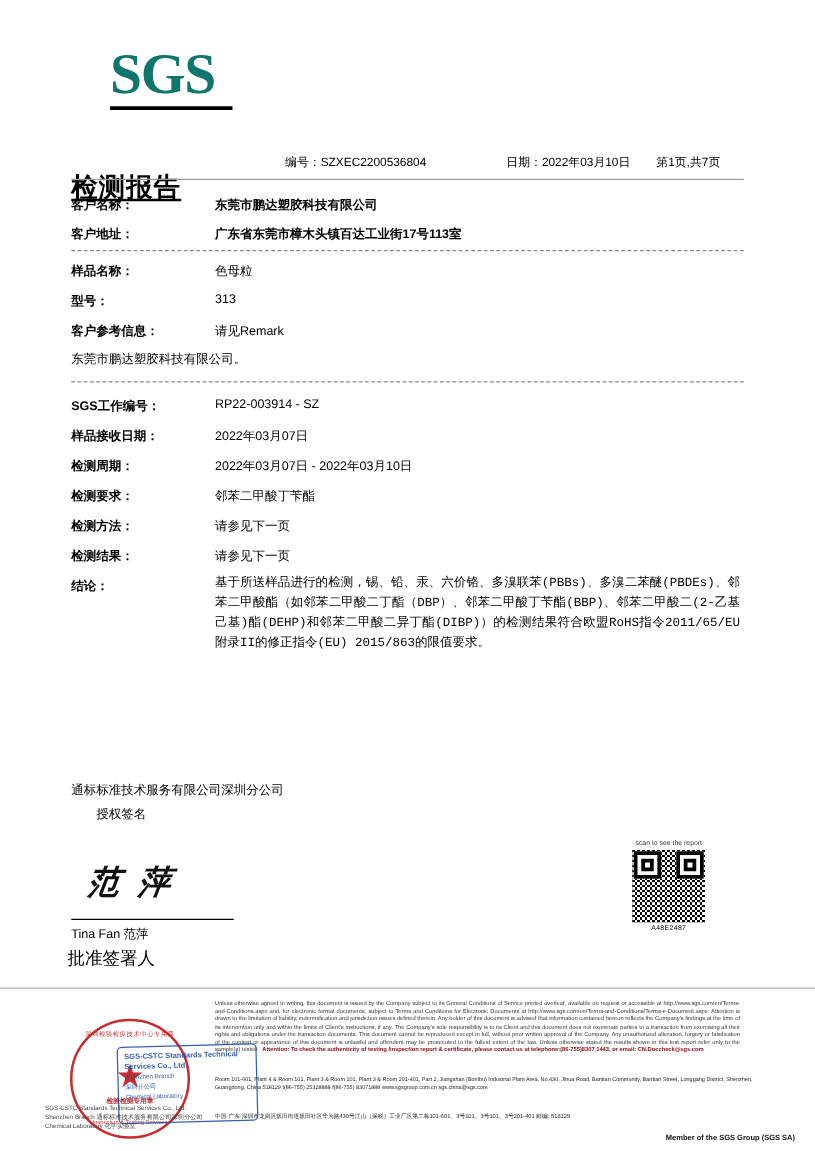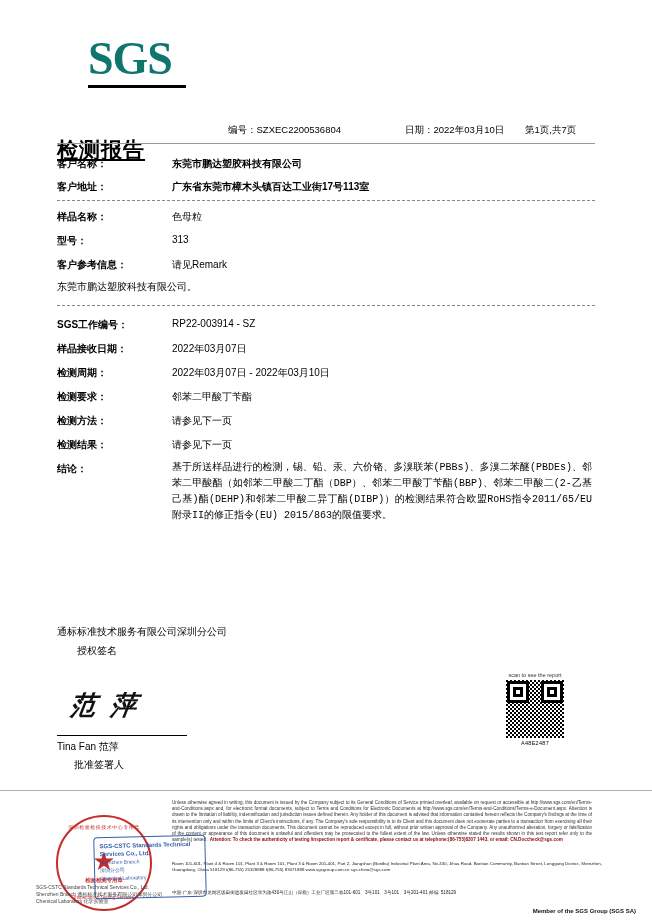--- a/index.html
+++ b/index.html
@@ -144,23 +144,23 @@
   }
   .sig-name {
     position: absolute;
     left: 57px;
     top: 740px;
     font-size: 10px;
     text-align: right;
   }
   .sig-role {
     position: absolute;
-    left: 74px;
+    left: 54px;
     top: 758px;
-    font-size: 10px;
+    font-size: 14px;
   }
   
   .qr-wrap {
     position: absolute;
     left: 504px;
     top: 672px;
     width: 62px;
     text-align: center;
   }
   .qr-cap {

